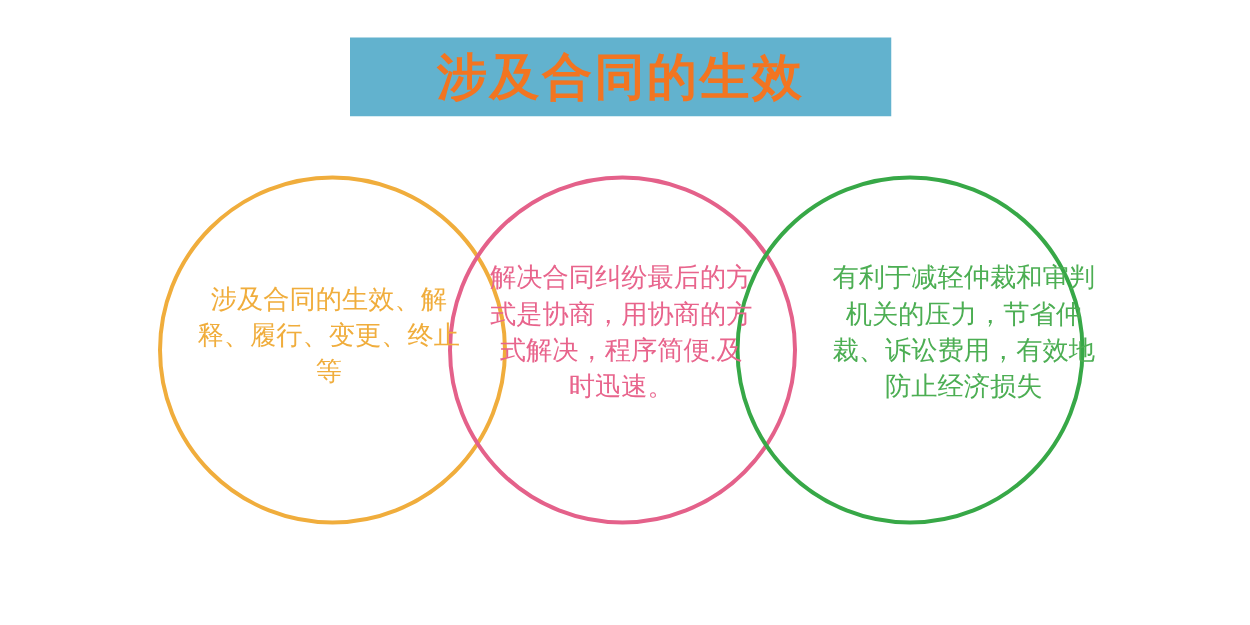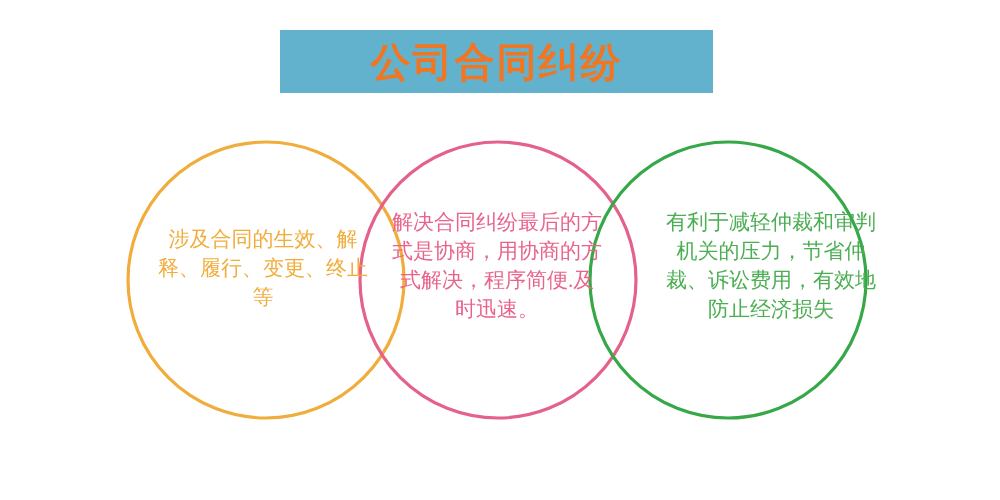--- a/index.html
+++ b/index.html
@@ -81,21 +81,21 @@
     left: 628px;
     top: 108px;
     width: 212px;
     color: #4cae53;
   }
 </style>
 </head>
 <body style="background: rgb(255, 255, 255);">
 
 <div id="header-banner" style="background: rgb(98, 178, 206);">
-  <div id="page-title" style="color: rgb(242, 117, 33);">公司合同纠纷</div>
+  <div id="page-title" style="color: rgb(242, 117, 33);">涉及合同的生效</div>
 </div>
 
 <div id="venn-stage">
 
   <svg id="venn-svg" viewBox="0 0 1000 340">
     <circle id="circle-left" cx="266" cy="180" r="138" fill="none" stroke="#f0ad3c" stroke-width="3.2"></circle>
     <circle id="circle-middle" cx="498" cy="180" r="138" fill="none" stroke="#e4618a" stroke-width="3.2"></circle>
     <circle id="circle-right" cx="728" cy="180" r="138" fill="none" stroke="#37a847" stroke-width="3.2"></circle>
   </svg>
 

